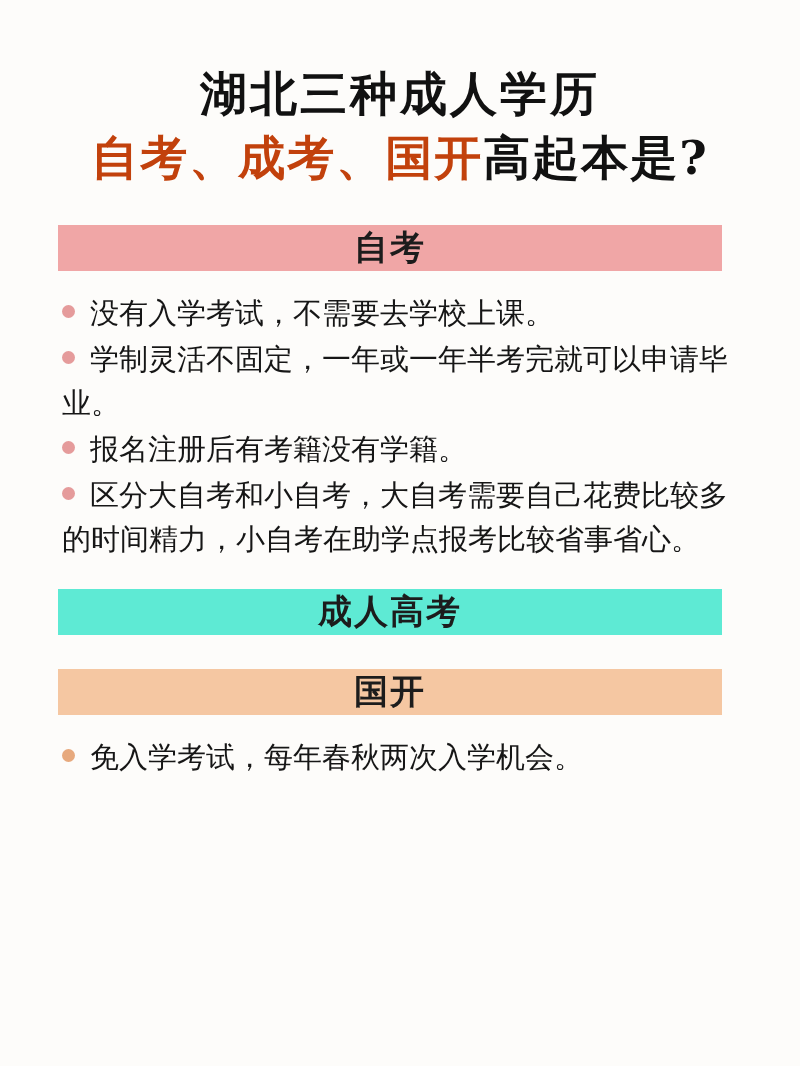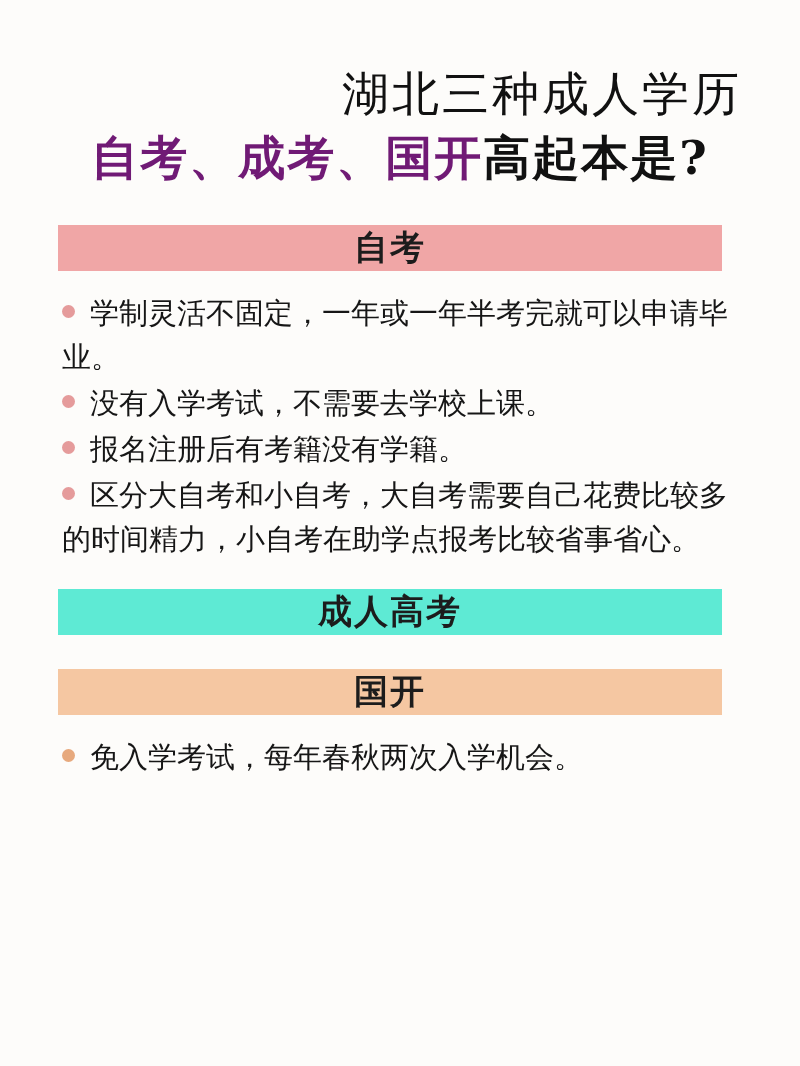--- a/index.html
+++ b/index.html
@@ -20,25 +20,24 @@
     height: 1066px;
     padding: 0 58px;
   }
   
   .title-block {
     padding-top: 66px;
     text-align: center;
   }
   .title-line1 {
     font-size: 47px;
-    font-weight: 400;
+    font-weight: 700;
     letter-spacing: 3px;
     color: #111111;
     line-height: 1.2;
-    text-align: right;
   }
   .title-line2 {
     margin-top: 8px;
     font-size: 47px;
     font-weight: 700;
     letter-spacing: 2px;
     line-height: 1.2;
     color: #111111;
     white-space: nowrap;
   }
@@ -85,28 +84,28 @@
   }
 </style>
 </head>
 <body style="background-color: rgb(253, 252, 250);">
 
 <div class="page">
 
   <div class="title-block">
     <div class="title-line1">湖北三种成人学历</div>
     <div class="title-line2">
-      <span class="title-red" style="color: #701a75; text-align: right;">自考、成考、国开</span><span>高起本是?</span>
+      <span class="title-red" style="color: #c2410c; text-align: right;">自考、成考、国开</span><span>高起本是?</span>
     </div>
   </div>
 
   <div class="section-banner banner-1" style="background-color: rgb(240, 166, 166);">自考</div>
   <ul class="bullets">
+    <li><span class="dot" style="background-color: rgb(229, 155, 155);"></span><span>没有入学考试，不需要去学校上课。</span></li>
     <li><span class="dot" style="background-color: rgb(229, 155, 155);"></span><span>学制灵活不固定，一年或一年半考完就可以申请毕业。</span></li>
-    <li><span class="dot" style="background-color: rgb(229, 155, 155);"></span><span>没有入学考试，不需要去学校上课。</span></li>
     <li><span class="dot" style="background-color: rgb(229, 155, 155);"></span><span>报名注册后有考籍没有学籍。</span></li>
     <li><span class="dot" style="background-color: rgb(229, 155, 155);"></span><span>区分大自考和小自考，大自考需要自己花费比较多的时间精力，小自考在助学点报考比较省事省心。</span></li>
   </ul>
 
   <div class="section-banner banner-2" style="background-color: #5eead4;">成人高考</div>
 
   <div class="section-banner banner-3" style="background-color: rgb(245, 199, 162);">国开</div>
   <ul class="bullets">
     <li><span class="dot" style="background-color: rgb(231, 169, 125);"></span><span>免入学考试，每年春秋两次入学机会。</span></li>
 

